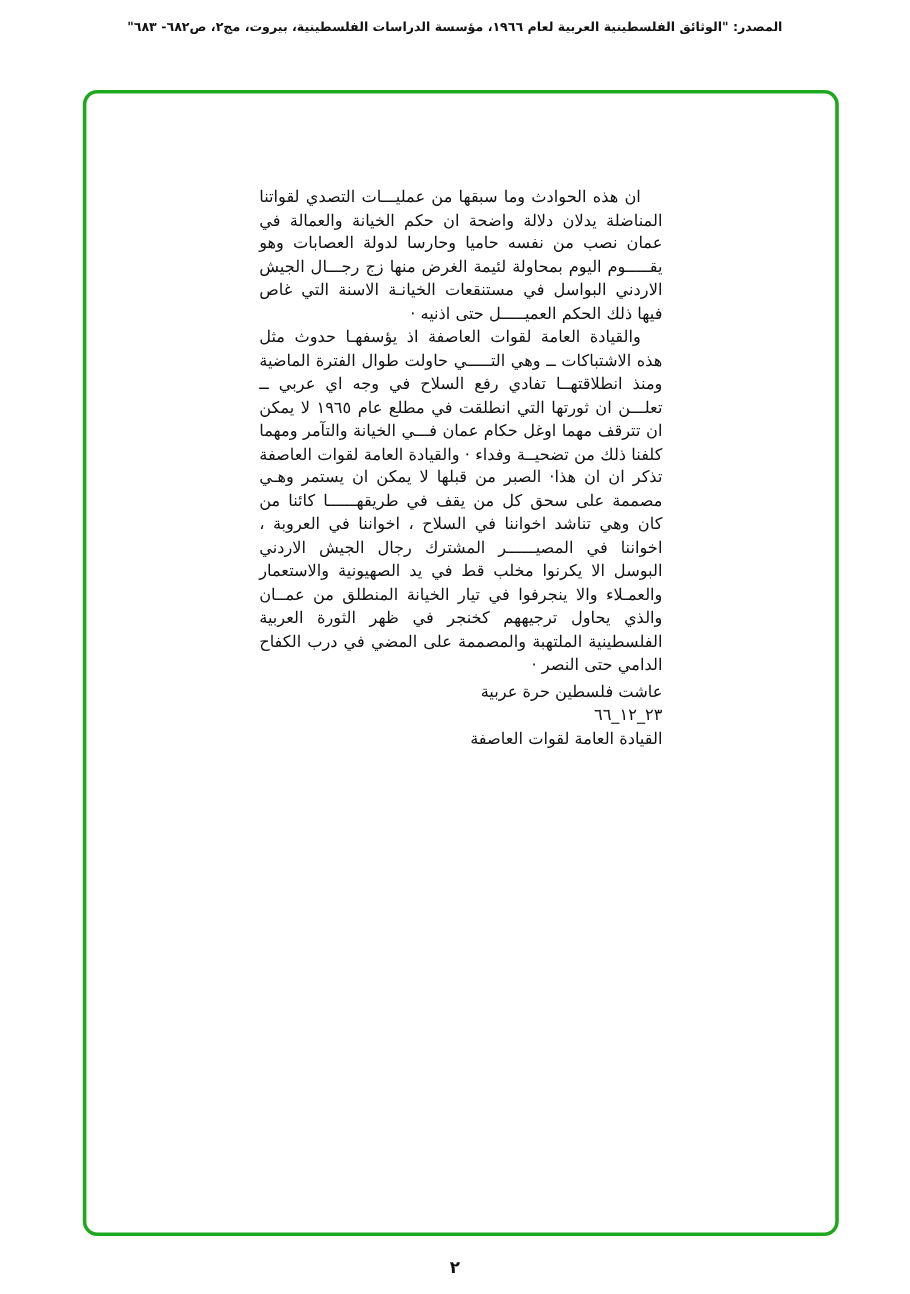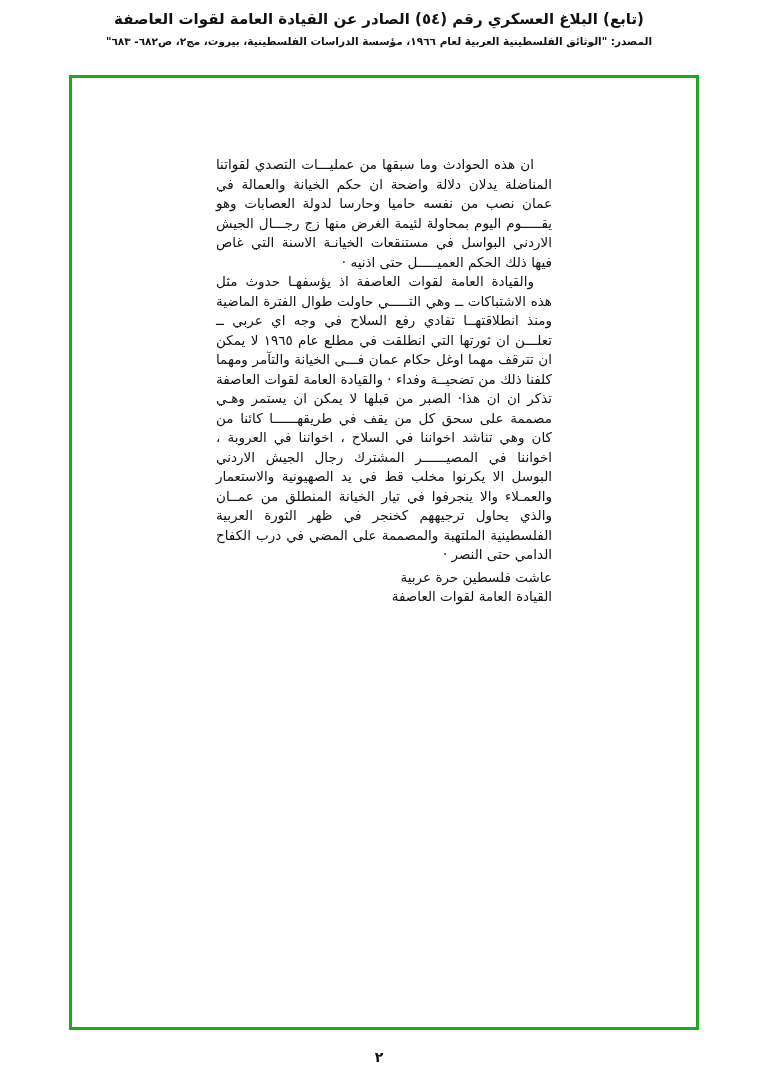--- a/index.html
+++ b/index.html
@@ -31,21 +31,21 @@
     margin-top: 7px;
   }
   .green-frame {
     position: absolute;
     left: 69px;
     top: 75px;
     width: 630px;
     height: 955px;
     box-sizing: border-box;
     border: 3px solid #1fa81f;
-    border-radius: 0;
+    border-radius: 12px;
     background: #ffffff;
   }
   .doc-body {
     direction: rtl;
     width: 336px;
     margin: 77px auto 0 auto;
     font-size: 13.5px;
     line-height: 19.5px;
   }
   .doc-body p {
@@ -71,28 +71,28 @@
     right: 0;
     text-align: center;
     font-size: 14px;
     font-weight: bold;
   }
 </style>
 </head>
 <body>
 
 <div class="page-header">
-  <div class="doc-title">(تابع) البلاغ العسكري رقم (٥٤) الصادر عن القيادة العامة لقوات العاصفة</div>
   <div class="doc-source">المصدر: "الوثائق الفلسطينية العربية لعام ١٩٦٦، مؤسسة الدراسات الفلسطينية، بيروت، مج٢، ص٦٨٢- ٦٨٣"</div>
 </div>
 
 <div class="green-frame" style="border-color: rgb(31, 168, 31);">
   <div class="doc-body">
     <p>ان هذه الحوادث وما سبقها من عمليـــات التصدي لقواتنا المناضلة يدلان دلالة واضحة ان حكم الخيانة والعمالة في عمان نصب من نفسه حاميا وحارسا لدولة العصابات وهو يقـــــوم اليوم بمحاولة لئيمة الغرض منها زج رجـــال الجيش الاردني البواسل في مستنقعات الخيانـة الاسنة التي غاص فيها ذلك الحكم العميـــــل حتى اذنيه ·</p>
     <p>والقيادة العامة لقوات العاصفة اذ يؤسفهـا حدوث مثل هذه الاشتباكات ــ وهي التـــــي حاولت طوال الفترة الماضية ومنذ انطلاقتهــا تفادي رفع السلاح في وجه اي عربي ــ تعلـــن ان ثورتها التي انطلقت في مطلع عام ١٩٦٥ لا يمكن ان تترقف مهما اوغل حكام عمان فـــي الخيانة والتآمر ومهما كلفنا ذلك من تضحيــة وفداء · والقيادة العامة لقوات العاصفة تذكر ان ان هذا· الصبر من قبلها لا يمكن ان يستمر وهـي مصممة على سحق كل من يقف في طريقهــــــا كائنا من كان وهي تناشد اخواننا في السلاح ، اخواننا في العروبة ، اخواننا في المصيــــــر المشترك رجال الجيش الاردني البوسل الا يكرنوا مخلب قط في يد الصهيونية والاستعمار والعمـلاء والا ينجرفوا في تيار الخيانة المنطلق من عمــان والذي يحاول ترجيههم كخنجر في ظهر الثورة العربية الفلسطينية الملتهبة والمصممة على المضي في درب الكفاح الدامي حتى النصر ·</p>
     <div class="closing">
       <div class="cl cl-0">عاشت فلسطين حرة عربية</div>
+      <div class="cl cl-2">٢٣_١٢_٦٦</div>
       <div class="cl cl-3">القيادة العامة لقوات العاصفة</div>
     </div>
   </div>
 </div>
 
 <div class="page-number">٢</div>
 
 </body></html>

